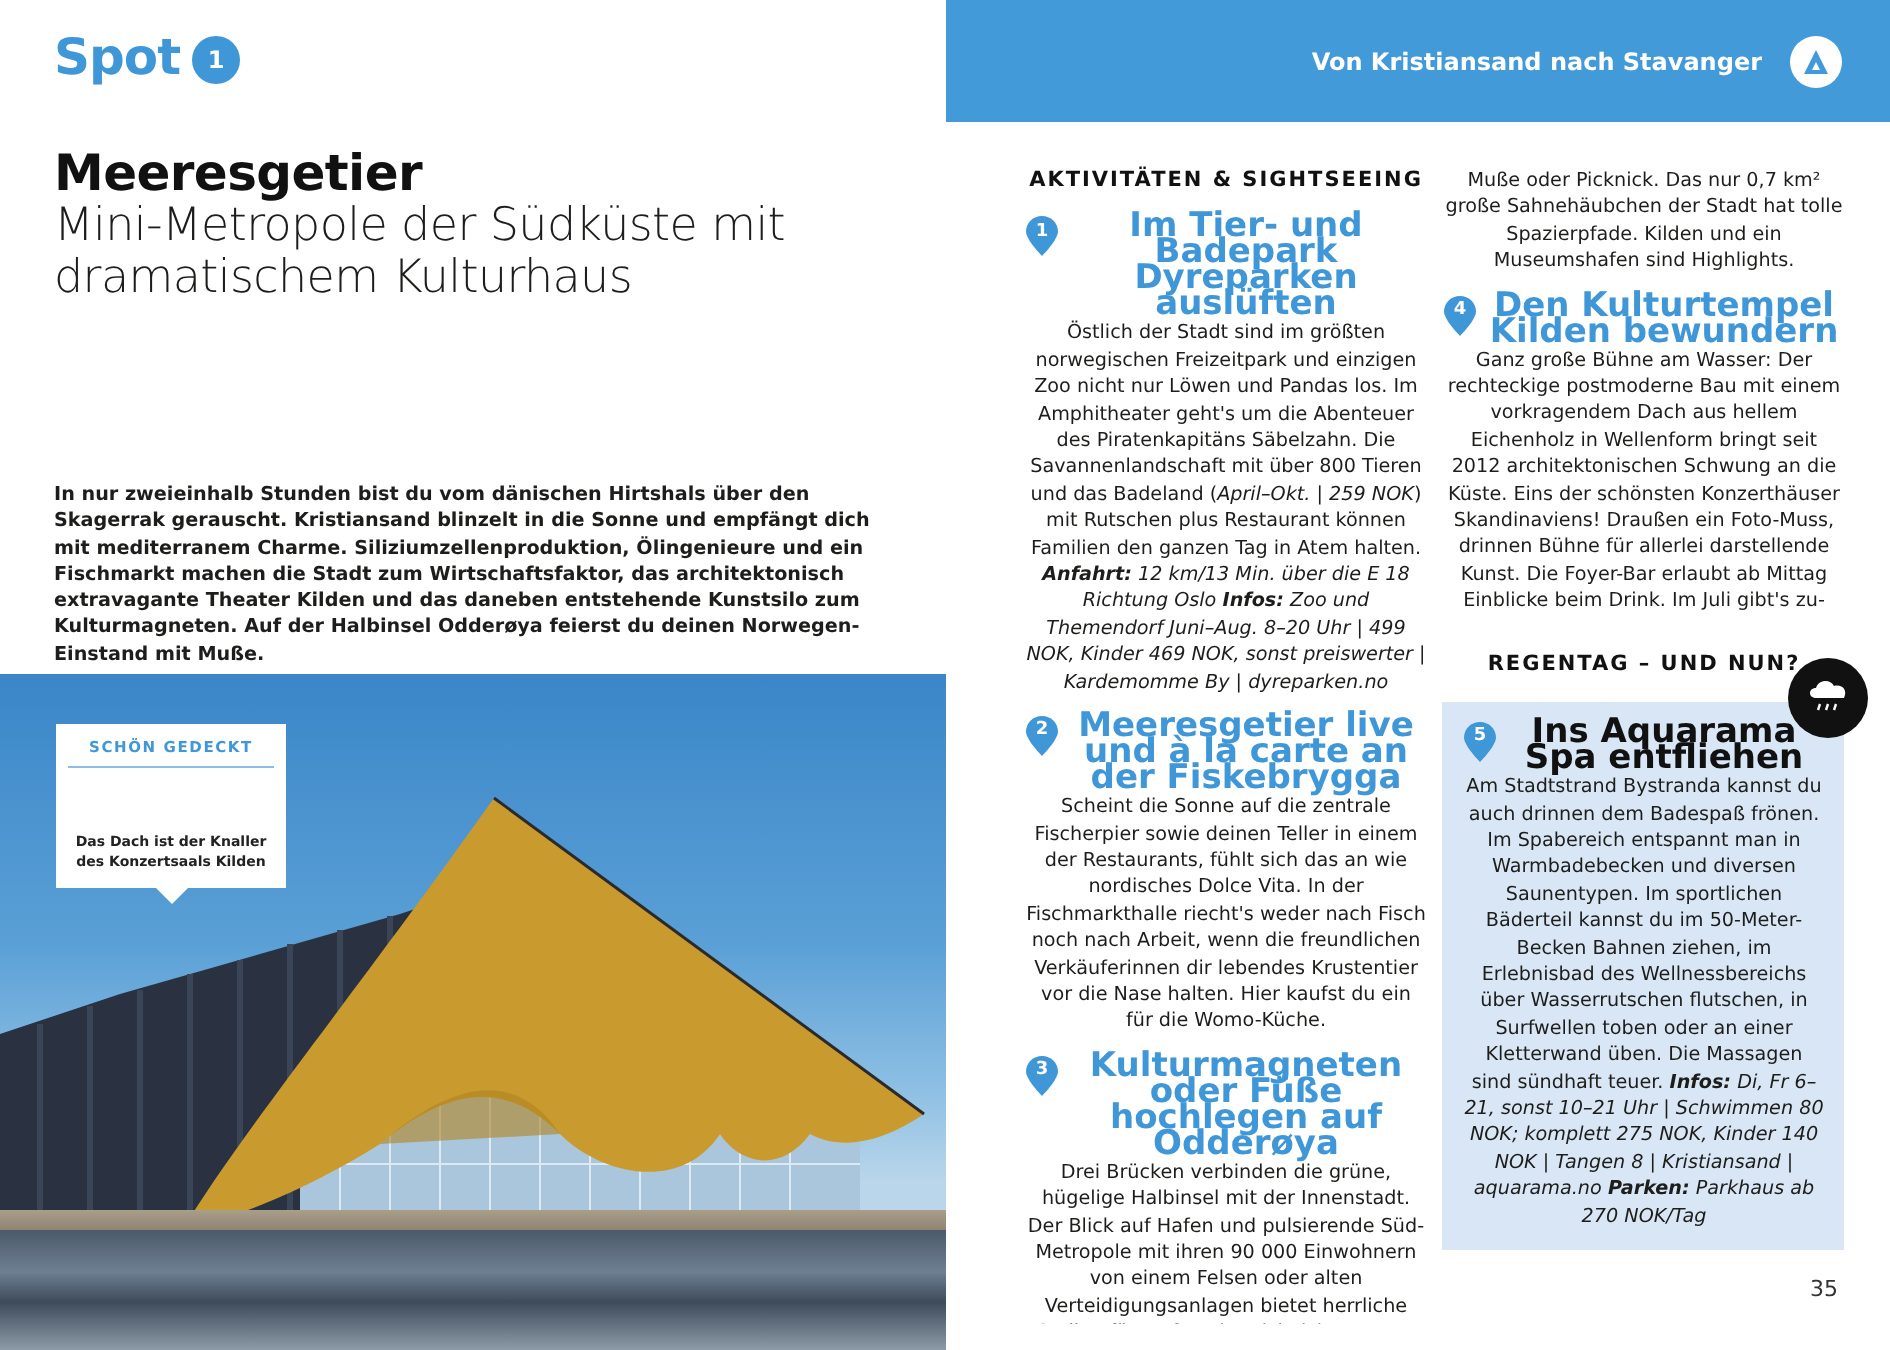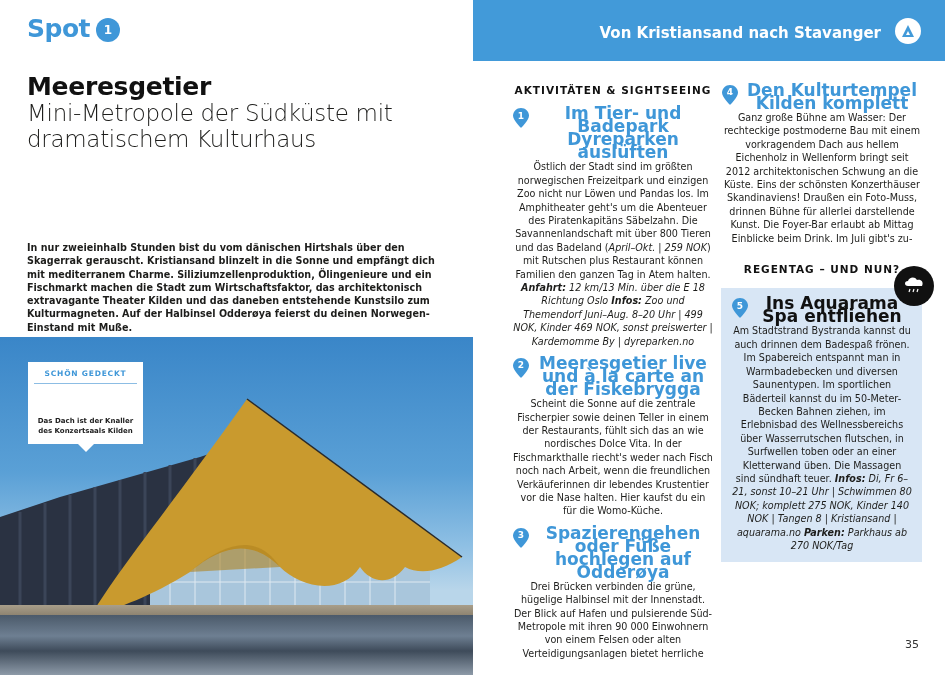--- a/index.html
+++ b/index.html
@@ -19,21 +19,21 @@
   .photo { position:absolute; left:0; top:337px; width:473px; height:338px; overflow:hidden; background:linear-gradient(180deg,#3a86c8 0%,#5aa0d6 40%,#8fc0e4 62%,#b9d6ea 75%); }
   .water { position:absolute; left:0; top:278px; width:473px; height:60px; background:linear-gradient(180deg,#4b5a6a 0%,#6e7f92 35%,#3e4b5a 60%,#8d9aa8 100%); }
   .quay { position:absolute; left:0; top:268px; width:473px; height:18px; background:linear-gradient(180deg,#a89e8a,#7a705e); }
   .building { position:absolute; left:0; top:60px; }
   .callout { position:absolute; left:28px; top:25px; width:115px; background:#fff; padding:7px 6px 8px 6px; text-align:center; }
   .callout::after { content:""; position:absolute; left:50px; bottom:-8px; border-left:8px solid transparent; border-right:8px solid transparent; border-top:8px solid #fff; }
   .callout-title { font-size:7.5px; font-weight:bold; color:#3f97d8; letter-spacing:0.8px; padding-bottom:5px; border-bottom:1px solid #8cbde4; margin-bottom:5px;text-align:center; }
   .callout-text { font-size:7px; font-weight:bold; line-height:10px; color:#222;margin-top:32px; }
 
   .header-band { position:absolute; left:0; top:0; width:472px; height:61px; background:#429ad9; }
-  .header-text { position:absolute; right:64px; top:24px; font-size:15px; font-weight:bold; color:#fff; }
+  .header-text { position:absolute; right:64px; top:24px; font-size:12px; font-weight:bold; color:#fff; }
   .header-badge { position:absolute; right:24px; top:18px; width:26px; height:26px; border-radius:50%; background:#fff; display:flex; align-items:center; justify-content:center; }
 
   .col { position:absolute; top:84px; font-size:9.6px; line-height:13.4px; color:#1d1d1b;text-align:center; }
   .col1 { left:40px; width:200px; }
   .col2 { left:249px; width:200px; }
   .section-head { font-weight:bold; font-size:10.5px; letter-spacing:1px; color:#111; margin-bottom:10px; }
   .item-head { display:flex; align-items:flex-start; margin-bottom:1px; }
   .pin { flex:0 0 auto; width:16px; height:20px; margin-right:4px; margin-top:1px; position:relative; }
   .pin-num { position:absolute; left:0; top:0; width:16px; height:16px; display:flex; align-items:center; justify-content:center; color:#fff; font-weight:bold; font-size:9px; }
   .item-title { font-weight:bold; font-size:17px; line-height:13px; color:#3f97d8; }
@@ -142,35 +142,36 @@
     </div>
     <div class="para">Scheint die Sonne auf die zentrale Fischerpier sowie deinen Teller in einem der Restaurants, fühlt sich das an wie nordisches Dolce Vita. In der Fischmarkthalle riecht's weder nach Fisch noch nach Arbeit, wenn die freundlichen Verkäuferinnen dir lebendes Krustentier vor die Nase halten. Hier kaufst du ein für die Womo-Küche.</div>
 
     <div class="item-head">
       <span class="pin">
         <svg width="16" height="20" viewBox="0 0 16 20">
             <path d="M8,0 C12.4,0 16,3.4 16,7.8 C16,12 8,20 8,20 C8,20 0,12 0,7.8 C0,3.4 3.6,0 8,0 Z" fill="#3f97d8"></path>
           </svg>
         <span class="pin-num">3</span>
       </span>
-      <span class="item-title">Spazierengehen oder Füße hochlegen auf Odderøya</span>
+      <span class="item-title">Kulturmagneten oder Füße hochlegen auf Odderøya</span>
     </div>
     <div class="para" style="height:82px; overflow:hidden;">Drei Brücken verbinden die grüne, hügelige Halbinsel mit der Innenstadt. Der Blick auf Hafen und pulsierende Süd-Metropole mit ihren 90 000 Einwohnern von einem Felsen oder alten Verteidigungsanlagen bietet herrliche Stellen für Muße oder Picknick. Das nur 0,7 km² große Sahnehäubchen der Stadt hat tolle Spazierpfade. Kilden und ein Museumshafen sind Highlights.</div>
   </div>
 
   <div class="col col2">
+    <div class="para">Muße oder Picknick. Das nur 0,7 km² große Sahnehäubchen der Stadt hat tolle Spazierpfade. Kilden und ein Museumshafen sind Highlights.</div>
 
     <div class="item-head">
       <span class="pin">
         <svg width="16" height="20" viewBox="0 0 16 20">
             <path d="M8,0 C12.4,0 16,3.4 16,7.8 C16,12 8,20 8,20 C8,20 0,12 0,7.8 C0,3.4 3.6,0 8,0 Z" fill="#3f97d8"></path>
           </svg>
         <span class="pin-num">4</span>
       </span>
-      <span class="item-title">Den Kulturtempel Kilden komplett</span>
+      <span class="item-title">Den Kulturtempel Kilden bewundern</span>
     </div>
     <div class="para" style="margin-bottom:18px;">Ganz große Bühne am Wasser: Der rechteckige postmoderne Bau mit einem vorkragendem Dach aus hellem Eichenholz in Wellenform bringt seit 2012 architektonischen Schwung an die Küste. Eins der schönsten Konzerthäuser Skandinaviens! Draußen ein Foto-Muss, drinnen Bühne für allerlei darstellende Kunst. Die Foyer-Bar erlaubt ab Mittag Einblicke beim Drink. Im Juli gibt's zu-</div>
 
     <div class="section-head" style="margin-bottom:12px;">REGENTAG – UND NUN?</div>
 
     <div class="rain-box">
       <span class="rain-icon">
         <svg width="24" height="20" viewBox="0 0 24 20">
           <path d="M6,10 C2,10 2,5 6,5 C7,1 13,0 15,4 C19,3 22,6 20,10 Z" fill="#fff"></path>
           <g stroke="#fff" stroke-width="1.2">

